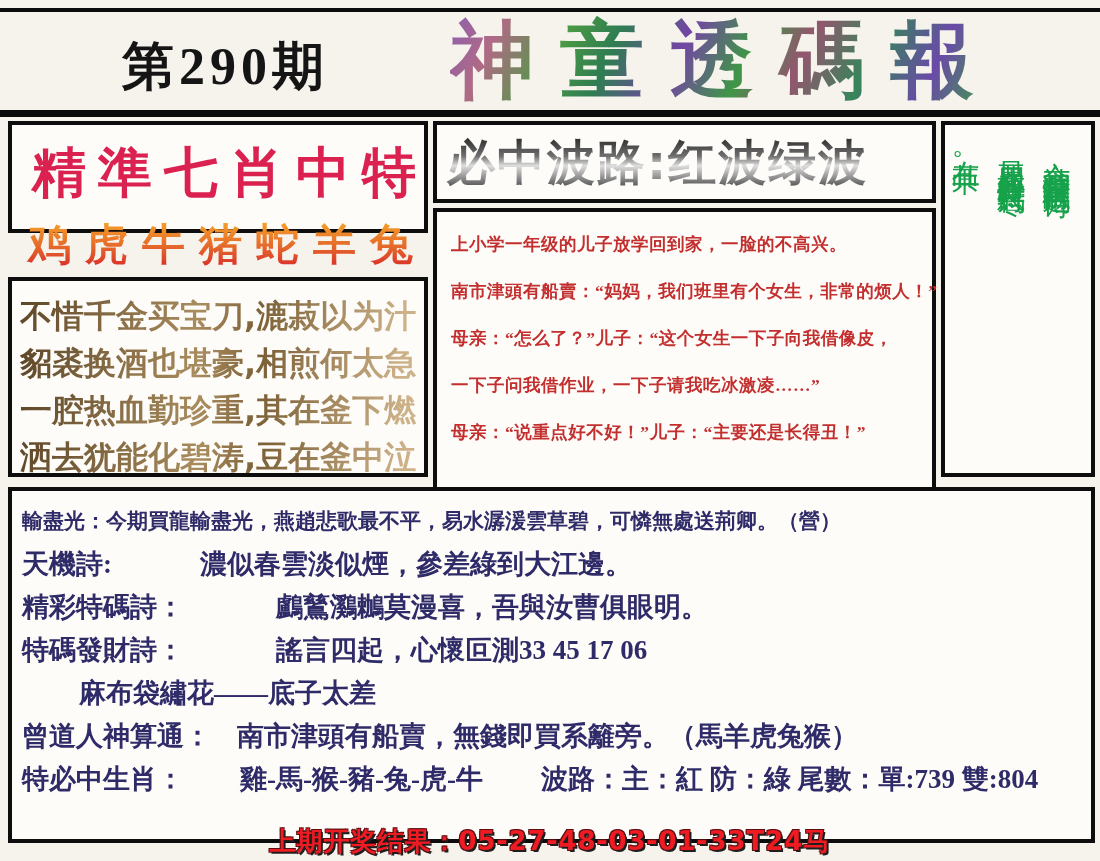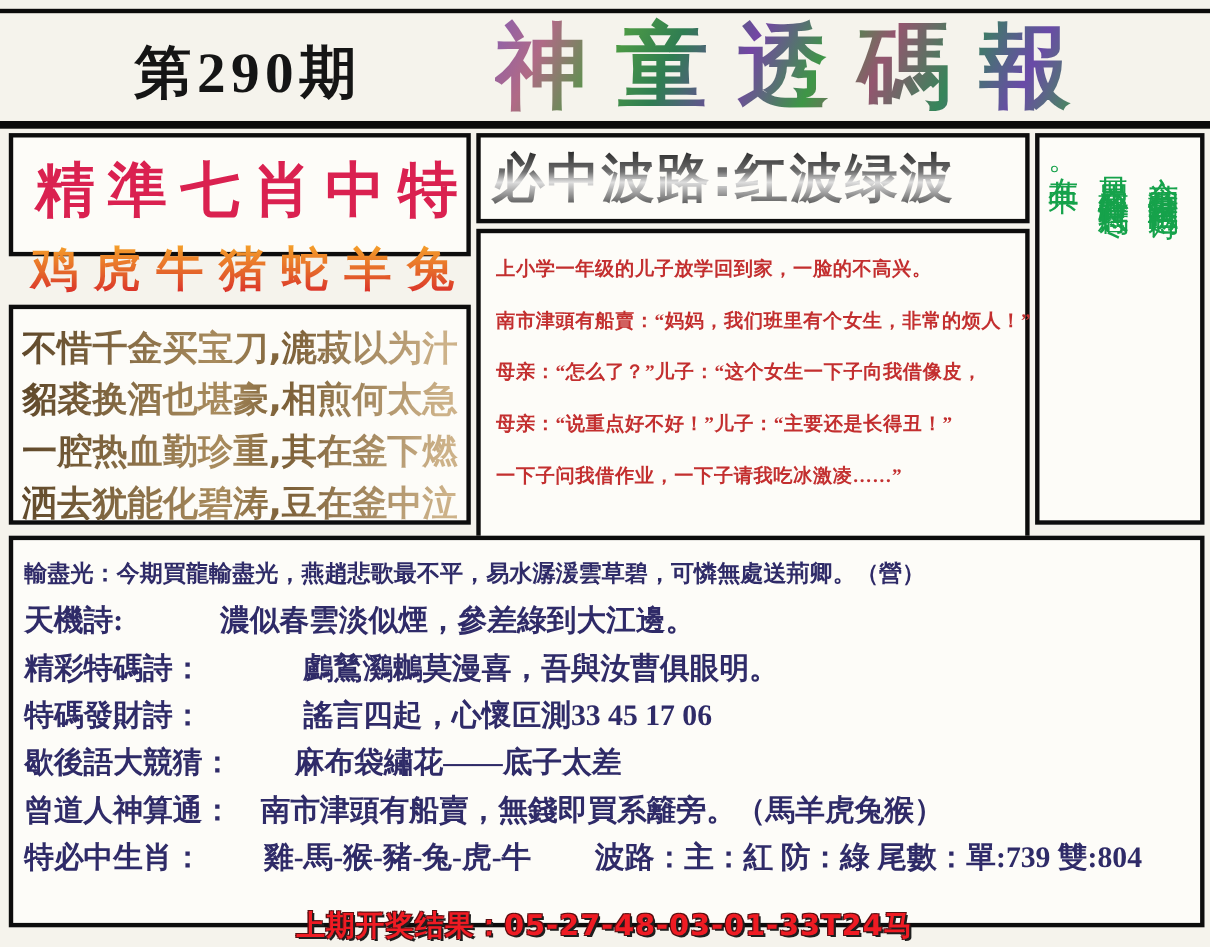--- a/index.html
+++ b/index.html
@@ -129,22 +129,22 @@
 </div>
 
 <div class="panel box-mid-header">
   <div class="wave-header">必中波路:红波绿波</div>
 </div>
 
 <div class="panel box-mid-joke">
   <div class="joke-paragraph">上小学一年级的儿子放学回到家，一脸的不高兴。</div>
   <div class="joke-paragraph">南市津頭有船賣：“妈妈，我们班里有个女生，非常的烦人！”</div>
   <div class="joke-paragraph">母亲：“怎么了？”儿子：“这个女生一下子向我借像皮，</div>
+  <div class="joke-paragraph">一下子问我借作业，一下子请我吃冰激凌……”</div>
   <div class="joke-paragraph">母亲：“说重点好不好！”儿子：“主要还是长得丑！”</div>
-  <div class="joke-paragraph">一下子问我借作业，一下子请我吃冰激凌……”</div>
 </div>
 
 <div class="panel box-right">
   <div class="vertical-slogan">
     <span>六合神童特别奉献透码诗</span>
     <span>只要用心解开诗意特码尽</span>
     <span>在其中。</span>
   </div>
 </div>
 
@@ -159,21 +159,20 @@
   </div>
   <div class="b-row">
     <span class="lbl">精彩特碼詩：</span>
     <span class="val">鸕鶿鸂鶒莫漫喜，吾與汝曹俱眼明。</span>
   </div>
   <div class="b-row">
     <span class="lbl">特碼發財詩：</span>
     <span class="val">謠言四起，心懷叵測33 45 17 06</span>
   </div>
   <div class="b-row">
-    <span class="lbl">歇後語大競猜：</span>
     <span class="val">麻布袋繡花——底子太差</span>
   </div>
   <div class="b-row">
     <span class="lbl">曾道人神算通：</span>
     <span class="val">南市津頭有船賣，無錢即買系籬旁。（馬羊虎兔猴）</span>
   </div>
   <div class="b-row">
     <span class="lbl">特必中生肖：</span>
     <span class="val">雞-馬-猴-豬-兔-虎-牛</span>
     <span class="extra">波路：主：紅 防：綠 尾數：單:739 雙:804</span>

